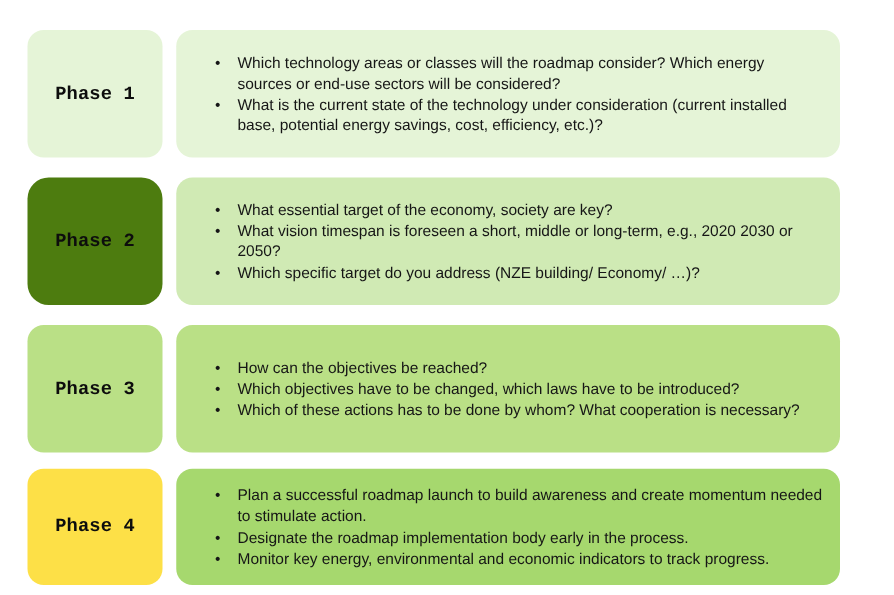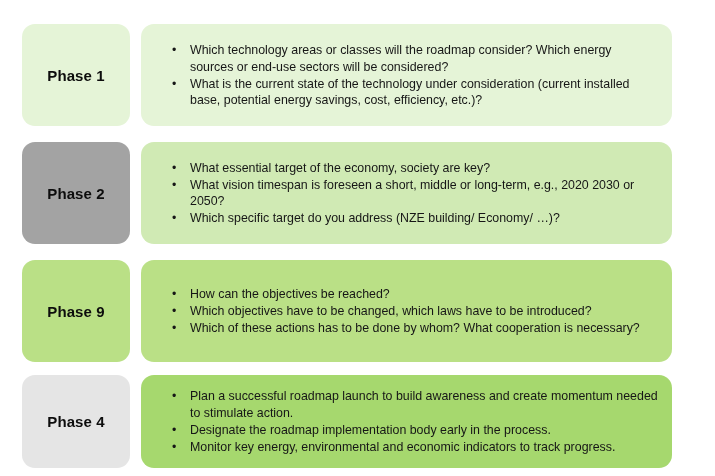--- a/index.html
+++ b/index.html
@@ -35,21 +35,21 @@
     display: flex;
     align-items: center;
     justify-content: center;
     box-sizing: border-box;
   }
   .phase-label-text {
     font-size: 15px;
     font-weight: bold;
     color: #0d0d0d;
     letter-spacing: 0.1px;
-    font-family: Liberation Sans, sans-serif;
+    font-family: Liberation Mono, monospace;
   }
   .phase-content {
     position: absolute;
     left: 141px;
     width: 531px;
     top: 0;
     border-radius: 13px;
     box-sizing: border-box;
     padding: 11px 14px 10px 14px;
     display: flex;
@@ -100,47 +100,47 @@
     </div>
     <div class="phase-content" style="background: rgb(229, 244, 215);">
       <ul class="bullet-list">
         <li class="bullet-item" style="color: rgb(22, 22, 22);"><span class="dot" style="color: rgb(22, 22, 22);">•</span><span>Which technology areas or classes will the roadmap consider? Which energy sources or end-use sectors will be considered?</span></li>
         <li class="bullet-item" style="color: rgb(22, 22, 22);"><span class="dot" style="color: rgb(22, 22, 22);">•</span><span>What is the current state of the technology under consideration (current installed base, potential energy savings, cost, efficiency, etc.)?</span></li>
       </ul>
     </div>
   </div>
 
   <div class="phase-row" id="row-1">
-    <div class="phase-label" style="background: #a3a3a3;">
+    <div class="phase-label" style="background: #4d7c0f; border-radius: 17px;">
       <span class="phase-label-text">Phase 2</span>
     </div>
     <div class="phase-content" style="background: rgb(208, 234, 180);">
       <ul class="bullet-list">
         <li class="bullet-item" style="color: rgb(22, 22, 22);"><span class="dot" style="color: rgb(22, 22, 22);">•</span><span>What essential target of the economy, society are key?</span></li>
         <li class="bullet-item" style="color: rgb(22, 22, 22);"><span class="dot" style="color: rgb(22, 22, 22);">•</span><span>What vision timespan is foreseen a short, middle or long-term, e.g., 2020 2030 or 2050?</span></li>
         <li class="bullet-item" style="color: rgb(22, 22, 22);"><span class="dot" style="color: rgb(22, 22, 22);">•</span><span>Which specific target do you address (NZE building/ Economy/ …)?</span></li>
       </ul>
     </div>
   </div>
 
   <div class="phase-row" id="row-2">
     <div class="phase-label" style="background: rgb(186, 224, 134);">
-      <span class="phase-label-text">Phase 9</span>
+      <span class="phase-label-text">Phase 3</span>
     </div>
     <div class="phase-content" style="background: rgb(186, 224, 134);">
       <ul class="bullet-list">
         <li class="bullet-item" style="color: rgb(22, 22, 22);"><span class="dot" style="color: rgb(22, 22, 22);">•</span><span>How can the objectives be reached?</span></li>
         <li class="bullet-item" style="color: rgb(22, 22, 22);"><span class="dot" style="color: rgb(22, 22, 22);">•</span><span>Which objectives have to be changed, which laws have to be introduced?</span></li>
         <li class="bullet-item" style="color: rgb(22, 22, 22);"><span class="dot" style="color: rgb(22, 22, 22);">•</span><span>Which of these actions has to be done by whom? What cooperation is necessary?</span></li>
       </ul>
     </div>
   </div>
 
   <div class="phase-row" id="row-3">
-    <div class="phase-label" style="background: #e5e5e5;">
+    <div class="phase-label" style="background: #fde047;">
       <span class="phase-label-text">Phase 4</span>
     </div>
     <div class="phase-content" style="background: rgb(166, 216, 110);">
       <ul class="bullet-list">
         <li class="bullet-item" style="color: rgb(22, 22, 22);"><span class="dot" style="color: rgb(22, 22, 22);">•</span><span>Plan a successful roadmap launch to build awareness and create momentum needed to stimulate action.</span></li>
         <li class="bullet-item" style="color: rgb(22, 22, 22);"><span class="dot" style="color: rgb(22, 22, 22);">•</span><span>Designate the roadmap implementation body early in the process.</span></li>
         <li class="bullet-item" style="color: rgb(22, 22, 22);"><span class="dot" style="color: rgb(22, 22, 22);">•</span><span>Monitor key energy, environmental and economic indicators to track progress.</span></li>
       </ul>
     </div>
   </div>

